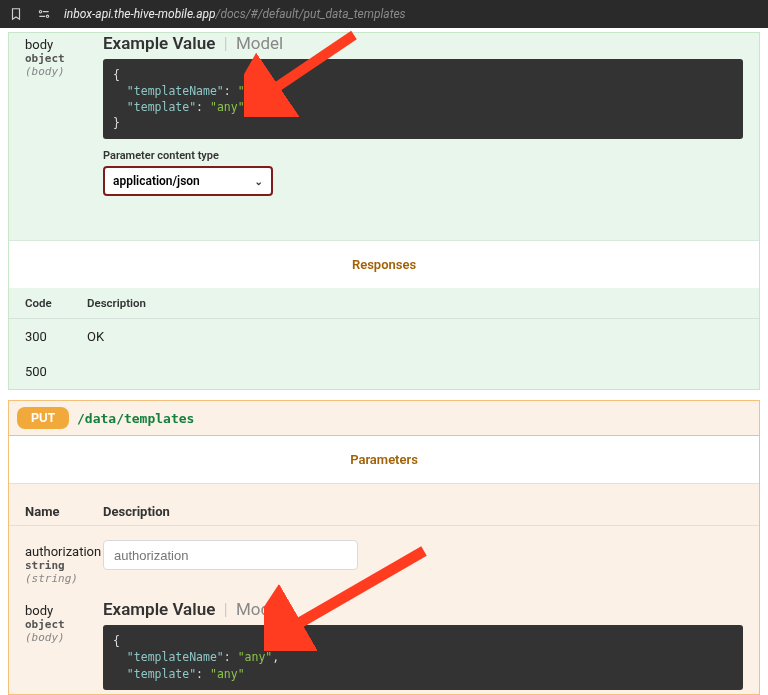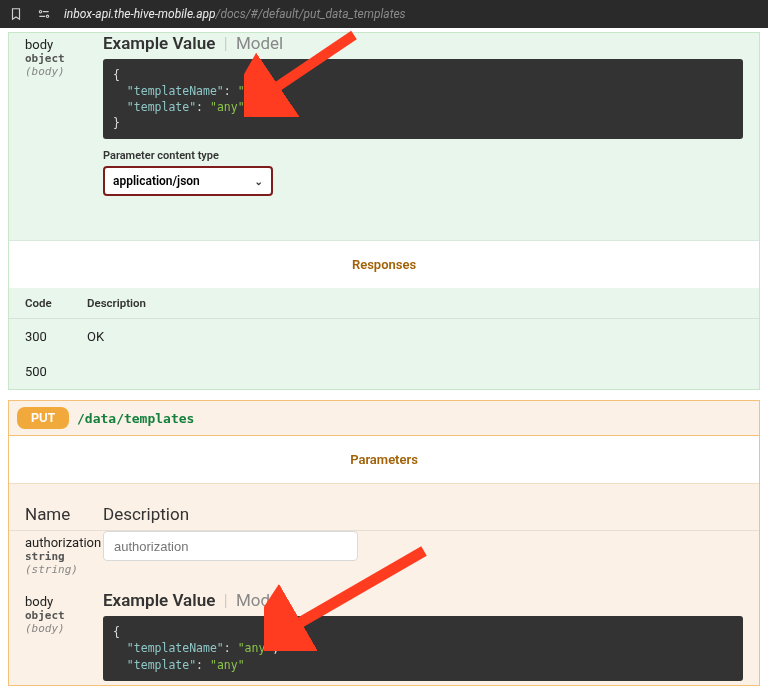--- a/index.html
+++ b/index.html
@@ -117,25 +117,25 @@
   .op-header .path {
     font-family: "SFMono-Regular", Consolas, monospace;
     font-size:13px;
     font-weight:600;
     color:#15803d;
   }
 
   .params-header {
     display:flex;
     padding: 6px 16px;
-    font-size:17px;
-    font-weight:400;
+    font-size:13px;
+    font-weight:700;
     color:#333;
     border-bottom:1px solid rgba(0,0,0,0.08);
-    margin-bottom:0;
+    margin-bottom:14px;
   }
   .params-header .col-code { width:78px; }
 
   .text-input {
     background:#fff;
     border:1px solid #d9d9d9;
     border-radius:4px;
     height:30px;
     width:255px;
     padding: 4px 10px;

